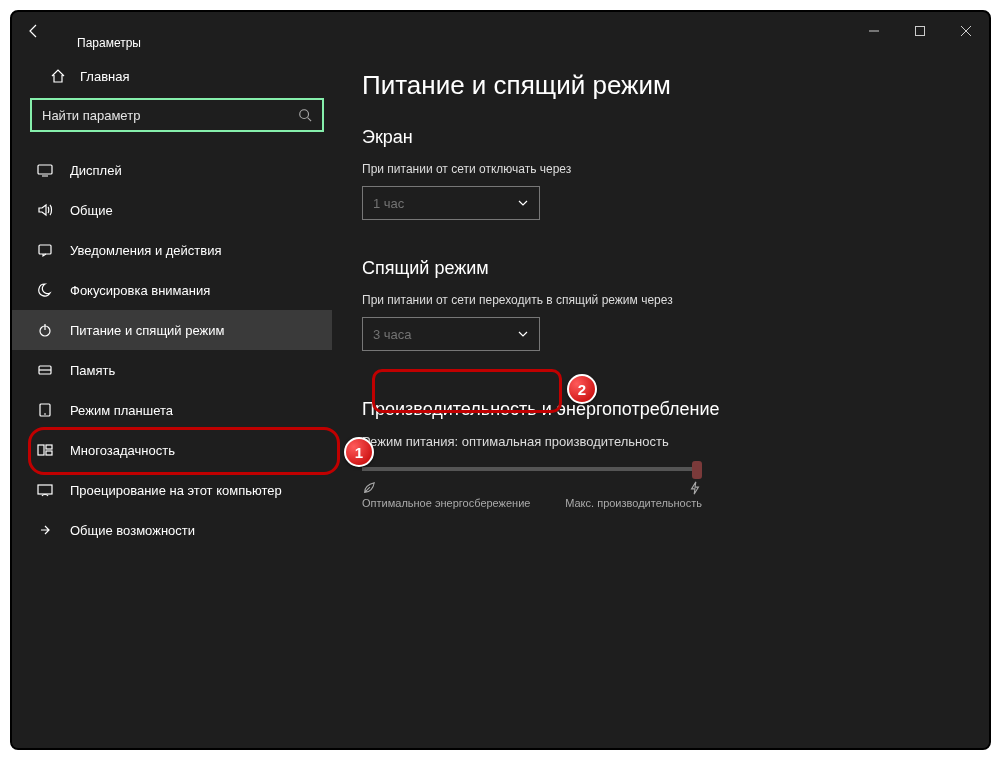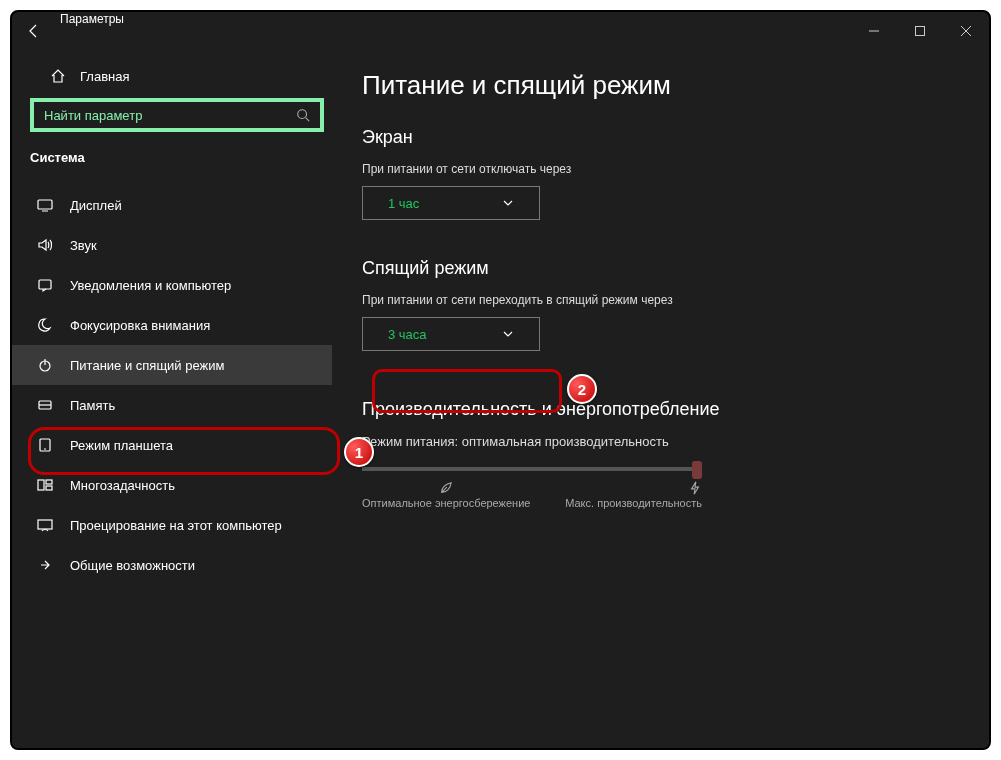--- a/index.html
+++ b/index.html
@@ -1,49 +1,49 @@
 <!DOCTYPE html>
 <html><head>
 <meta charset="utf-8">
 <style>
 * { box-sizing: border-box; margin: 0; padding: 0; font-family: "Segoe UI", Arial, sans-serif; }
 body { width: 1001px; height: 760px; background: #fff; overflow: hidden; }
 .frame { position: absolute; left: 10px; top: 10px; width: 981px; height: 740px; border: 2px solid #000; border-radius: 8px; background: #1e1e1e; overflow: hidden; }
-.titlebar { display: flex; align-items: flex-start; height: 38px; color: #fff; font-size: 12px; }
+.titlebar { display: flex; align-items: flex-end; height: 38px; color: #fff; font-size: 12px; gap: 17px; }
 .back { width: 44px; height: 38px; display: flex; align-items: center; justify-content: center; color: #fff; }
 .title { flex: 0 0 auto; padding-left: 4px; }
 .winctrl { margin-left: auto; display: flex; }
 .winbtn { width: 46px; height: 38px; display: flex; align-items: center; justify-content: center; color: #ccc; }
 .content { display: flex; height: calc(100% - 38px); }
 .sidebar { width: 320px; background: #1e1e1e; color: #fff; padding: 8px 0 0 0; }
 .home { display: flex; align-items: center; gap: 14px; padding: 10px 8px 14px 18px; font-size: 13px; margin-left: 20px; }
-.search { margin: 0 8px 18px 18px; border: 4px solid #86efac; height: 34px; display: flex; align-items: center; padding: 0 10px; color: #86efac; font-size: 13px; justify-content: space-between; }
+.search { margin: 0 8px 18px 18px; border: 2px solid #86efac; height: 34px; display: flex; align-items: center; padding: 0 10px; color: #e5e5e5; font-size: 13px; justify-content: space-between; }
 .cat { padding: 0 18px 10px 18px; font-size: 13px; font-weight: 600; margin-bottom: 10px; }
 .nav { }
 .navitem { display: flex; align-items: center; gap: 16px; padding: 12px 24px; font-size: 13px; position: relative; }
 .navitem .icon { width: 18px; display: flex; justify-content: center; }
 .navitem.sel { background: #3a3a3a; }
 .highlight1 { position: absolute; border: 3px solid #c00000; border-radius: 16px; left: 16px; top: 415px; width: 312px; height: 48px; z-index: 5; pointer-events:none;}
 .highlight2 { position: absolute; border: 3px solid #c00000; border-radius: 10px; left: 360px; top: 357px; width: 190px; height: 44px; z-index: 5; pointer-events:none;}
 .marker { position: absolute; width: 30px; height: 30px; border-radius: 50%; background: radial-gradient(circle at 30% 30%, #ff5a5a, #c00000); border: 2px solid #fff; color: #fff; display: flex; align-items: center; justify-content: center; font-weight: bold; font-size: 15px; z-index: 6; box-shadow: 0 1px 3px rgba(0,0,0,.6); }
 .m1 { left: 332px; top: 425px; }
 .m2 { left: 555px; top: 362px; }
 .main { flex: 1; background: #1e1e1e; color: #fff; padding: 20px 30px 0 30px; overflow: hidden; }
 .h1 { font-size: 26px; font-weight: 400; margin-bottom: 26px; }
 .h2 { font-size: 18px; font-weight: 400; margin-bottom: 14px; }
 .lbl { font-size: 12px; color: #ddd; margin-bottom: 10px; }
-.dd { width: 178px; height: 34px; border: 1px solid #777; display: flex; align-items: center; justify-content: space-between; padding: 0 25px; font-size: 13px; color: #22c55e; background: #1e1e1e; }
+.dd { width: 178px; height: 34px; border: 1px solid #777; display: flex; align-items: center; justify-content: space-between; padding: 0 10px; font-size: 13px; color: #737373; background: #1e1e1e; }
 .spacer { height: 38px; }
 .perf { margin-top: 48px; }
 .slider-lbl { font-size: 13px; color: #ddd; margin-bottom: 18px; }
 .slider { position: relative; width: 340px; height: 4px; background: #555; margin-bottom: 10px; }
 .slider .thumb { position: absolute; right: 0; top: -6px; width: 10px; height: 18px; background: #7b3a3a; border-radius: 3px; }
 .slrow { display: flex; width: 340px; justify-content: space-between; font-size: 11px; color: #aaa; align-items: flex-start; }
 .slrow .col { display: flex; flex-direction: column; align-items: center; gap: 2px; max-width: 170px; }
-.slrow .col.left { align-items: center; text-align: left; }
+.slrow .col.left { align-items: flex-start; text-align: left; }
 .slrow .col.right { align-items: flex-end; text-align: center; }
 .econ { margin-top: 36px; }
 .small { font-size: 12px; color: #bbb; line-height: 1.5; }
 svg { display: block; }
 </style>
 </head>
 <body>
 
 <div class="frame">
   <div class="titlebar">
@@ -85,48 +85,47 @@
       </div>
       <div class="search">
         <span>Найти параметр</span>
         <span>
             <svg width="14" height="14" viewBox="0 0 16 16" fill="none" stroke="#aaa" stroke-width="1.3">
               <circle cx="7" cy="7" r="5"></circle>
               <line x1="11" y1="11" x2="15" y2="15"></line>
             </svg>
           </span>
       </div>
-      <div class="cat">Система</div>
       <div class="nav">
         <div class="navitem">
           <span class="icon">
               <svg width="16" height="16" viewBox="0 0 16 16" fill="none" stroke="#fff" stroke-width="1.2">
                 <rect x="1" y="3" width="14" height="9" rx="1"></rect>
                 <line x1="5" y1="14" x2="11" y2="14"></line>
               </svg>
             </span>
           <span>Дисплей</span>
         </div>
         <div class="navitem">
           <span class="icon">
               <svg width="16" height="16" viewBox="0 0 16 16" fill="none" stroke="#fff" stroke-width="1.2">
                 <path d="M2 6v4h3l4 3V3L5 6H2z" fill="none"></path>
                 <path d="M11 5c1 1 1 5 0 6M13 3c2 2 2 8 0 10"></path>
               </svg>
             </span>
-          <span>Звук</span>
+          <span>Общие</span>
         </div>
         <div class="navitem">
           <span class="icon">
               <svg width="16" height="16" viewBox="0 0 16 16" fill="none" stroke="#fff" stroke-width="1.2">
                 <rect x="2" y="3" width="12" height="9" rx="1"></rect>
                 <path d="M6 12v2l3-2"></path>
               </svg>
             </span>
-          <span>Уведомления и компьютер</span>
+          <span>Уведомления и действия</span>
         </div>
         <div class="navitem">
           <span class="icon">
               <svg width="16" height="16" viewBox="0 0 16 16" fill="none" stroke="#fff" stroke-width="1.2">
                 <path d="M8 2a6 6 0 1 0 5 9A5 5 0 0 1 8 2z"></path>
               </svg>
             </span>
           <span>Фокусировка внимания</span>
         </div>
         <div class="navitem sel">

